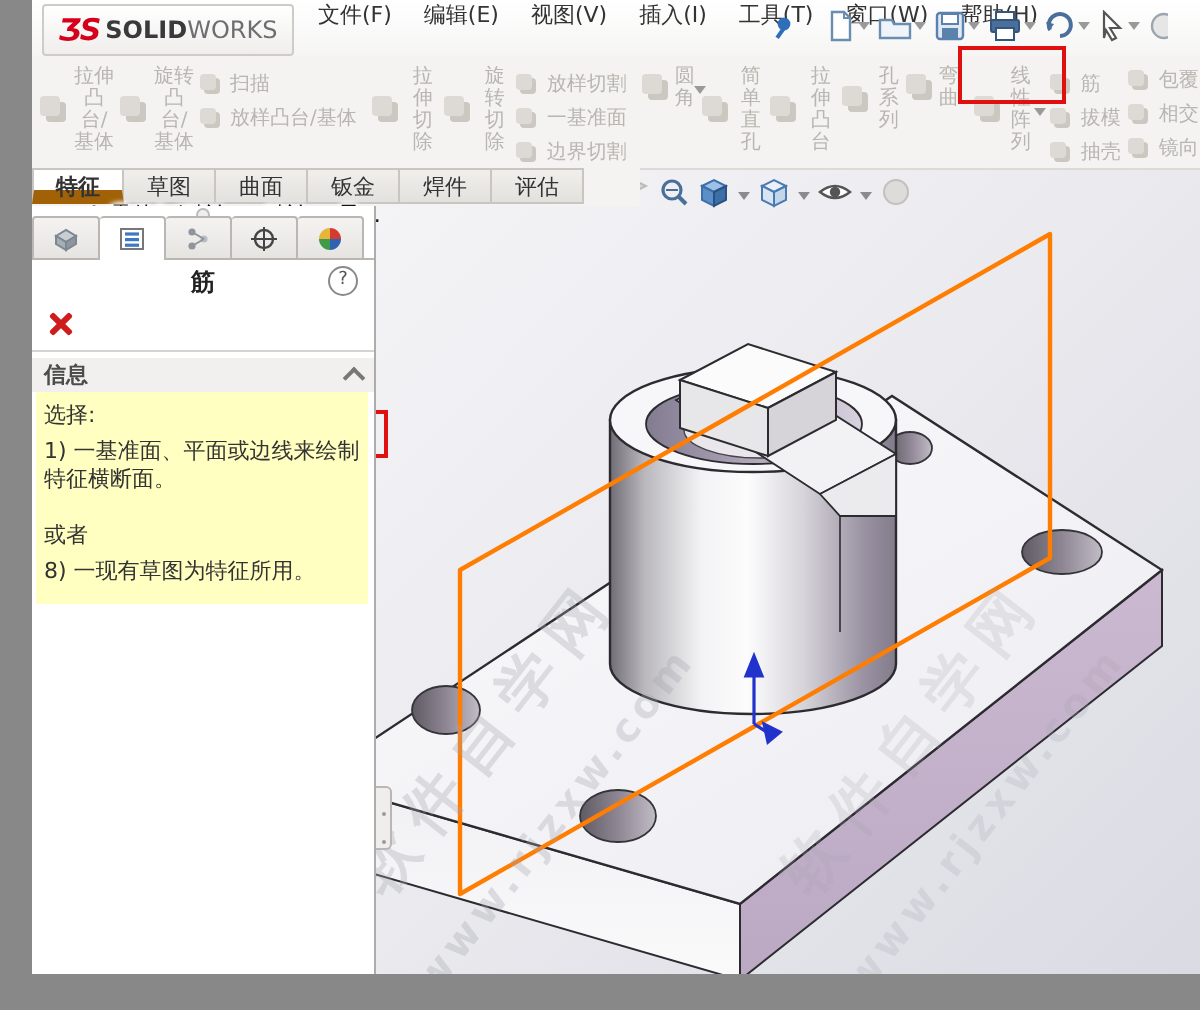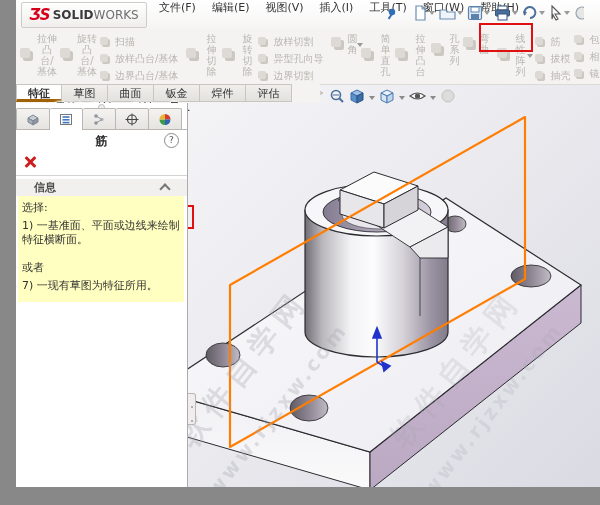--- a/index.html
+++ b/index.html
@@ -32,21 +32,21 @@
   .gicon{width:18px;height:15px;position:relative;display:inline-block;flex:none;}
   .gicon::before{content:"";position:absolute;left:2px;top:1px;width:10px;height:10px;background:#ddd9d4;border-radius:2px;box-shadow:3px 3px 0 #cbc7c1;}
   .gicon.sm{width:14px;height:12px;}
   .gicon.sm::before{width:8px;height:8px;box-shadow:2px 2px 0 #cbc7c1;}
   .redbox1{position:absolute;left:463px;top:23px;width:50px;height:25px;border:2px solid #e01010;z-index:6;pointer-events:none;}
   
   .tabstrip{position:absolute;left:0;top:84px;width:304px;height:19px;background:#f4f3f1;display:flex;z-index:4;}
   .rtab{width:46px;height:18px;line-height:18px;text-align:center;font-size:11px;color:#333;
         background:linear-gradient(#f0efec,#e3e1de);border:1px solid #c9c6c2;border-left:none;box-sizing:border-box;}
   .rtab:first-child{border-left:1px solid #c9c6c2;}
-  .rtab.active{background:#ffffff;border-bottom:3px solid #a16207;font-weight:bold;}
+  .rtab.active{background:#ffffff;border-bottom:7px solid #a16207;font-weight:bold;}
   
   .canvas{position:absolute;left:0;top:85px;width:600px;height:420px;
           background:linear-gradient(135deg,#f8f8fa 0%,#ededf1 45%,#d9d9e2 100%);}
   .scene{position:absolute;left:172px;top:0;width:428px;height:420px;}
   .wm{position:absolute;transform-origin:left bottom;color:#a5a5b0;opacity:.32;font-weight:bold;pointer-events:none;white-space:nowrap;}
   
   .hud{position:absolute;left:233px;top:3px;display:flex;align-items:center;gap:4px;}
   .hud .caret{border-top-color:#8b8b8b;}
   
   .tree{position:absolute;left:12px;top:15px;z-index:5;}
@@ -68,21 +68,21 @@
   .pm-tab:first-child{border-left:1px solid #b9b6b3;}
   .pm-tab.active{background:#fff;height:21px;}
   .pm-title{position:absolute;left:0;top:28px;width:100%;height:20px;display:flex;align-items:center;}
   .pm-title .t{flex:1;text-align:center;font-weight:bold;font-size:12px;color:#222;}
   .pm-help{position:absolute;right:8px;top:2px;width:13px;height:13px;border:1px solid #8a8a8a;border-radius:50%;
            font-size:9px;line-height:13px;text-align:center;color:#555;}
   .pm-x{position:absolute;left:7px;top:52px;width:13px;height:13px;}
   .pm-x::before,.pm-x::after{content:"";position:absolute;left:6px;top:0;width:3px;height:14px;background:#cf1c1c;border-radius:1px;}
   .pm-x::before{transform:rotate(45deg);} .pm-x::after{transform:rotate(-45deg);}
   .pm-sep{position:absolute;left:0;top:72px;width:100%;height:1px;background:#d5d2cf;}
-  .pm-info{position:absolute;left:0;top:76px;width:100%;height:17px;background:#f1f0ee;display:flex;align-items:center;padding:0 18px;box-sizing:border-box;gap:20px;}
+  .pm-info{position:absolute;left:0;top:76px;width:100%;height:17px;background:#f1f0ee;display:flex;align-items:center;padding:0 6px;box-sizing:border-box;gap:20px;}
   .pm-info .lbl{flex:1;font-size:11px;font-weight:bold;color:#4c4c4c;}
   .chev{width:6px;height:6px;border-left:2px solid #777;border-top:2px solid #777;transform:rotate(45deg);margin-top:3px;}
   .pm-msg{position:absolute;left:2px;top:93px;width:166px;background:#ffffc1;padding:5px 4px;box-sizing:border-box;
           font-size:11px;line-height:14px;color:#333;}
   .pm-msg p{margin:0 0 4px 0;}
   .pm-msg p.gap{margin-bottom:14px;}
   .edge-grip{position:absolute;left:172px;top:393px;width:7px;height:30px;background:#efeeec;border:1px solid #b9b6b3;border-left:none;
              border-radius:0 3px 3px 0;z-index:9;}
   .edge-grip i{display:block;width:2px;height:2px;background:#9a9a9a;border-radius:50%;margin:12px auto 2px;}
 </style>
@@ -175,44 +175,40 @@
       </div>
       <div class="smallcol">
         <div class="rbtn small">
           <span class="gicon sm"></span>
           <span class="rlabel">扫描</span>
         </div>
         <div class="rbtn small">
           <span class="gicon sm"></span>
           <span class="rlabel">放样凸台/基体</span>
         </div>
-        <div class="rbtn small">
-          <span class="gicon sm"></span>
-          <span class="rlabel">边界凸台/基体</span>
-        </div>
       </div>
     </div>
     <div class="rdiv"></div>
     <div class="rgroup">
       <div class="rbtn big" style="width:36px">
         <span class="gicon"></span>
         <span class="rlabel">拉伸切除</span>
       </div>
       <div class="rbtn big" style="width:36px">
         <span class="gicon"></span>
         <span class="rlabel">旋转切除</span>
       </div>
       <div class="smallcol">
         <div class="rbtn small">
           <span class="gicon sm"></span>
           <span class="rlabel">放样切割</span>
         </div>
         <div class="rbtn small">
           <span class="gicon sm"></span>
-          <span class="rlabel">异型孔向导</span>
+          <span class="rlabel">一基准面</span>
         </div>
         <div class="rbtn small">
           <span class="gicon sm"></span>
           <span class="rlabel">边界切割</span>
         </div>
       </div>
     </div>
     <div class="rdiv"></div>
     <div class="rgroup">
       <div class="rbtn big" style="width:30px">
@@ -667,21 +663,21 @@
     <div class="pm-x"></div>
     <div class="pm-sep"></div>
     <div class="pm-info">
       <span class="lbl">信息</span>
       <i class="chev"></i>
     </div>
     <div class="pm-msg">
       <p>选择:</p>
       <p class="gap">1) 一基准面、平面或边线来绘制特征横断面。</p>
       <p>或者</p>
-      <p>7) 一现有草图为特征所用。</p>
+      <p>8) 一现有草图为特征所用。</p>
     </div>
   </div>
   <div class="edge-grip">
       <i></i>
       <i></i>
     </div>
 
 </div>
 
 </body></html>

